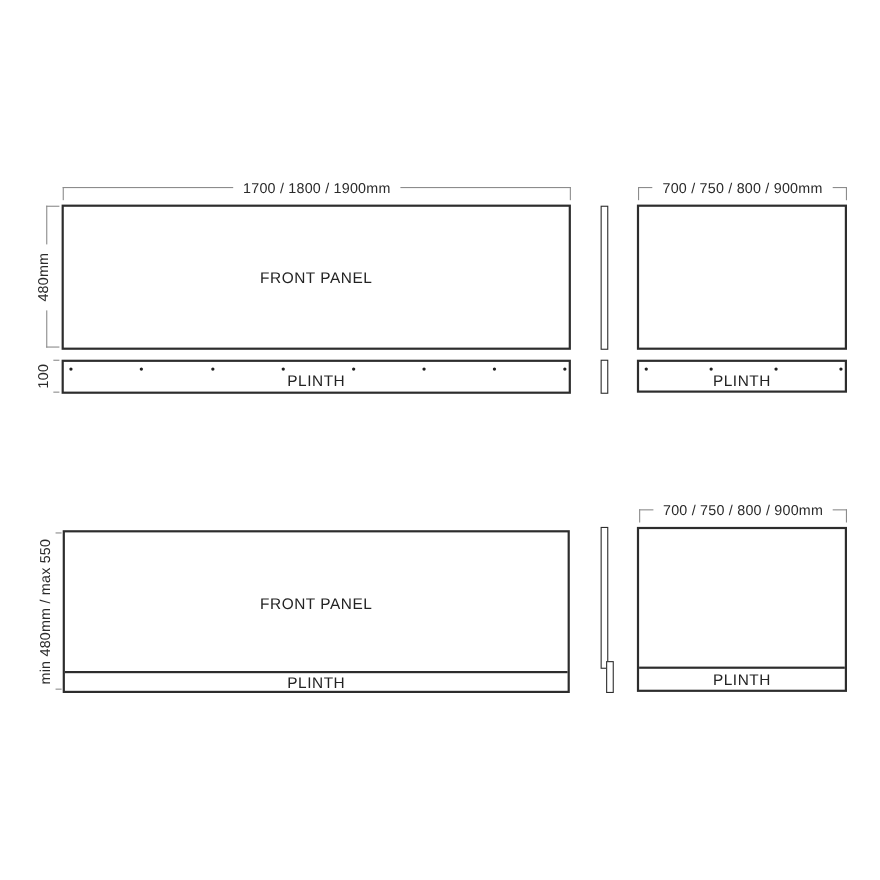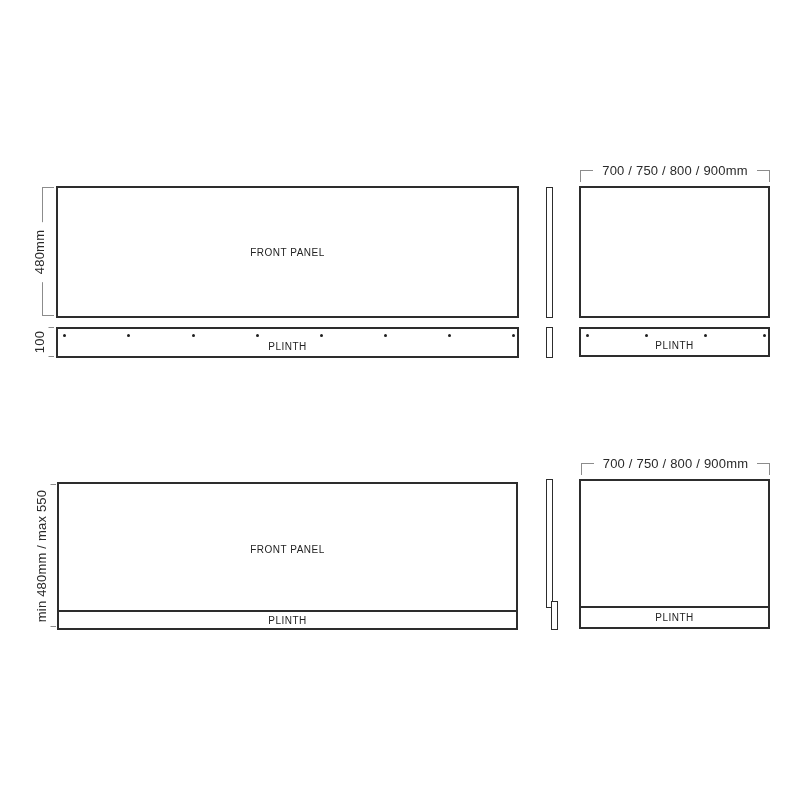--- a/index.html
+++ b/index.html
@@ -6,21 +6,21 @@
   .canvas{
     position:relative;width:800px;height:800px;background:#ffffff;
     font-family:"Liberation Sans",sans-serif;color:#232323;overflow:hidden;
   }
   
   .panel{
     position:absolute;background:#fff;border:2px solid #2d2d2d;box-sizing:border-box;
     display:flex;align-items:center;justify-content:center;
   }
   .panel-label{
-    font-size:10px;letter-spacing:.5px;color:#232323;white-space:nowrap;
+    font-size:14px;letter-spacing:.5px;color:#232323;white-space:nowrap;
   }
   
   .strip{
     position:absolute;width:7px;background:#fff;border:1.5px solid #2d2d2d;box-sizing:border-box;
   }
   
   .dot{
     position:absolute;top:5px;width:3px;height:3px;border-radius:50%;background:#1f1f1f;
   }
   
@@ -54,20 +54,26 @@
   .plinth-band{
     position:absolute;left:0;right:0;bottom:0;border-top:2px solid #2d2d2d;
     display:flex;align-items:center;justify-content:center;
   }
 </style>
 </head>
 <body>
 
 <div class="canvas">
 
+  <div class="hdim" style="left:57px;top:164px;width:462px;">
+    <span class="dline"></span>
+    <span class="dtick l"></span>
+    <span class="dtick r"></span>
+    <span class="dlbl">1700 / 1800 / 1900mm</span>
+  </div>
 
   <div class="vdim" style="left:30px;top:187px;height:129px;">
     <span class="dline"></span>
     <span class="dtick t"></span>
     <span class="dtick b"></span>
     <span class="dlbl">480mm</span>
   </div>
 
   <div class="panel" style="left:56px;top:186px;width:463px;height:132px;">
     <span class="panel-label">FRONT PANEL</span>

